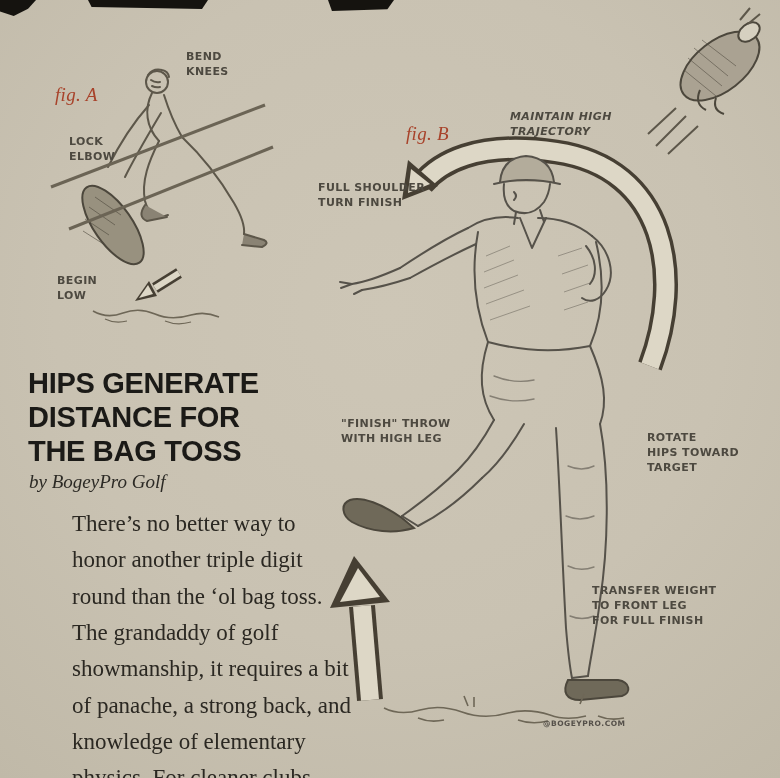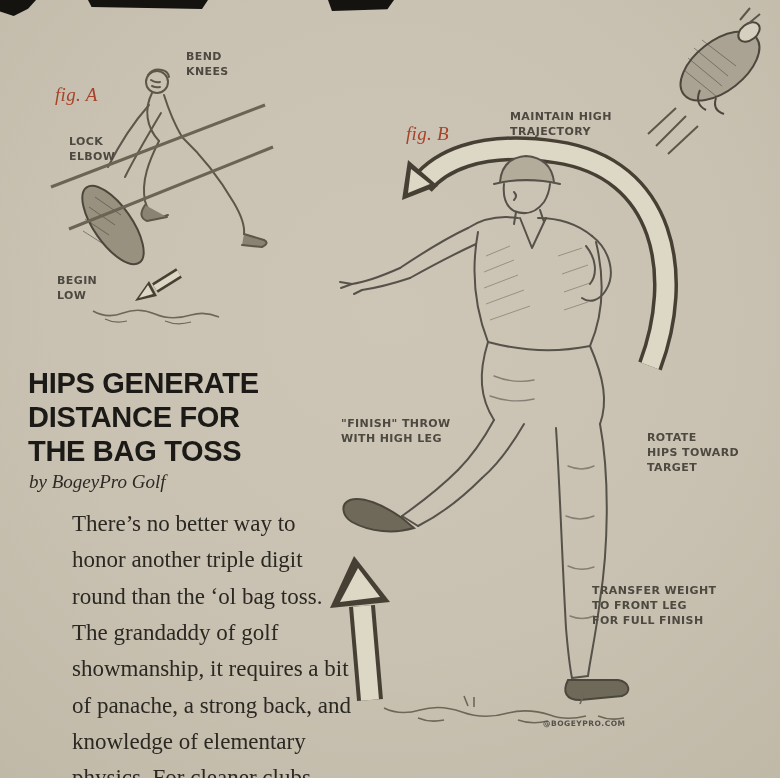--- a/index.html
+++ b/index.html
@@ -20,21 +20,21 @@
   .fig-a-label{left:55px;top:84px;}
   .fig-b-label{left:406px;top:123px;}
   .anno{
     position:absolute;font-family:"DejaVu Sans",sans-serif;
     font-size:11px;font-weight:bold;color:#4d4940;
     letter-spacing:0.4px;line-height:1.35;white-space:pre-line;
   }
   .anno-bend{left:186px;top:50px;}
   .anno-lock{left:25px;top:135px;margin-left:44px;}
   .anno-begin{left:57px;top:274px;}
-  .anno-traj{left:510px;top:110px;}
+  .anno-traj{left:510px;top:110px;font-style:italic;}
   .anno-shoulder{left:318px;top:181px;}
   .anno-finish{left:341px;top:417px;}
   .anno-rotate{left:600px;top:431px;margin-left:47px;}
   .anno-transfer{left:592px;top:584px;}
   .sketch{position:absolute;}
   .figA-svg{left:45px;top:55px;}
   .figB-svg{left:318px;top:126px;}
   .bag-svg{left:642px;top:4px;}
   .headline{
     position:absolute;left:28px;top:348px;width:300px;
@@ -183,20 +183,22 @@
 
   <div class="anno anno-bend">BEND
 KNEES</div>
   <div class="anno anno-lock">LOCK
 ELBOW</div>
   <div class="anno anno-begin">BEGIN
 LOW</div>
 
   <div class="anno anno-traj">MAINTAIN HIGH
 TRAJECTORY</div>
+  <div class="anno anno-shoulder">FULL SHOULDER
+TURN FINISH</div>
   <div class="anno anno-finish">"FINISH" THROW
 WITH HIGH LEG</div>
   <div class="anno anno-rotate">ROTATE
 HIPS TOWARD
 TARGET</div>
   <div class="anno anno-transfer">TRANSFER WEIGHT
 TO FRONT LEG
 FOR FULL FINISH</div>
 
   <h1 class="headline">HIPS GENERATE

